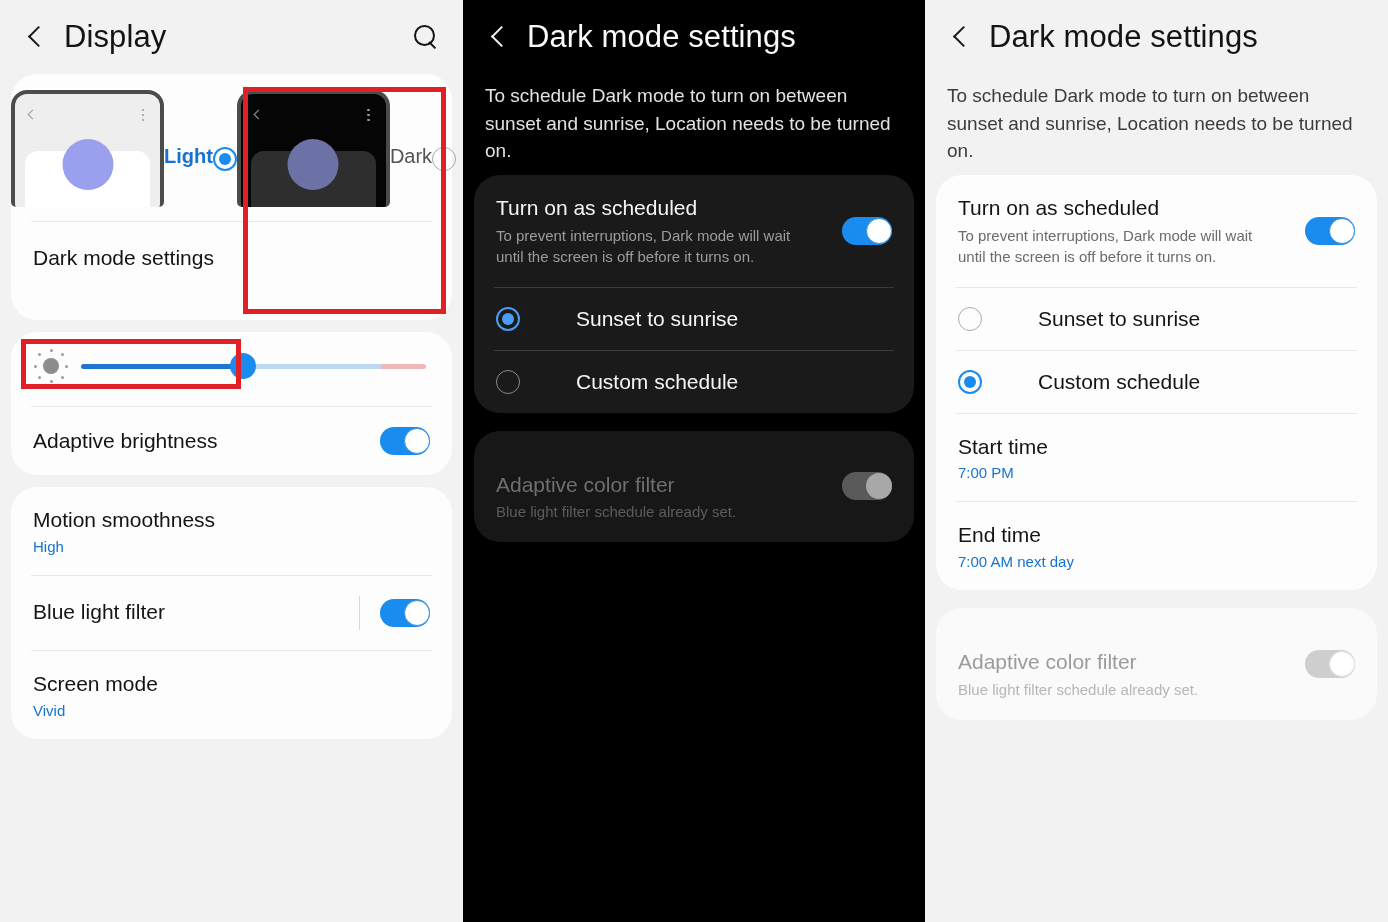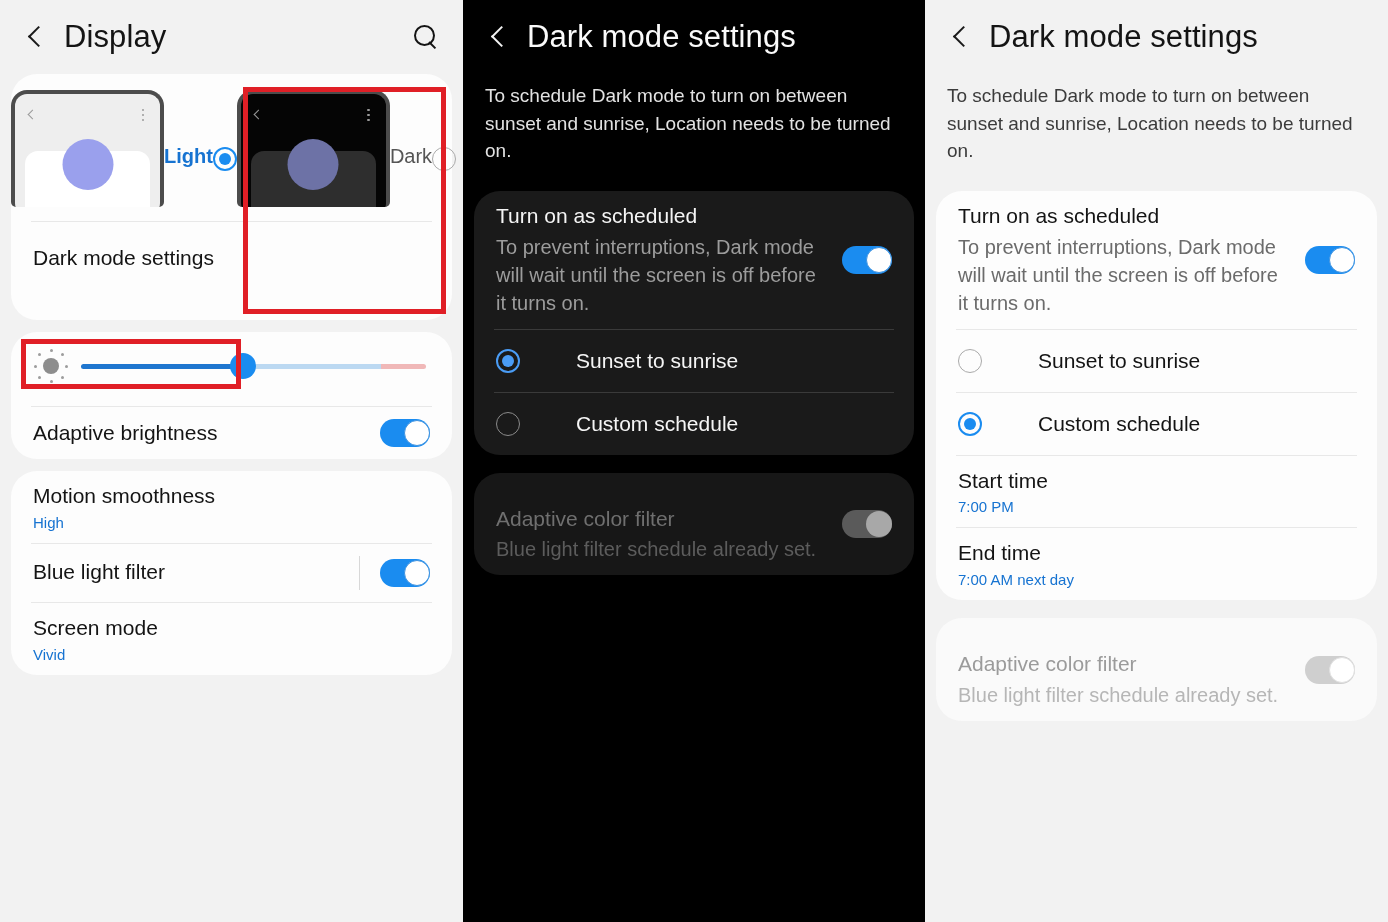--- a/index.html
+++ b/index.html
@@ -84,26 +84,26 @@
 
   .radio { width: 24px; height: 24px; border-radius: 50%; position: relative; margin-top: 20px; }
   .radio.off { border: 1.8px solid #aaaaaa; }
   .radio.on  { border: 2px solid #1a8cf0; }
   .radio.on::after {
     content: ""; position: absolute; left: 50%; top: 50%; transform: translate(-50%,-50%);
     width: 12px; height: 12px; border-radius: 50%; background: #1a8cf0;
   }
 
   
-  .row { padding: 12px 22px; display: flex; align-items: center; }
+  .row { padding: 20px 22px; display: flex; align-items: center; }
   .row .texts { flex: 1 1 auto; min-width: 0; }
   .row .rtitle { font-size: 21px; color: #141414; line-height: 1.28; }
   .panel-2 .row .rtitle { color: #f5f5f5; }
   .row .rsub { font-size: 15px; color: #1673d1; margin-top: 4px; }
-  .row .rdesc { font-size: 20px; color: #6b6b6b; margin-top: 3px; line-height: 1.4; }
+  .row .rdesc { font-size: 15px; color: #6b6b6b; margin-top: 3px; line-height: 1.4; }
   .panel-2 .row .rdesc { color: #9c9c9c; }
 
   .single-row { padding: 24px 22px; font-size: 21px; color: #141414; }
 
   
   .toggle { width: 50px; height: 28px; border-radius: 14px; position: relative; flex: 0 0 50px; cursor: pointer; }
   .toggle.on  { background: #1a8cf0; }
   .toggle.off { background: #5a5a5a; }
   .panel-3 .toggle.off { background: #cfcfcf; }
   .toggle .knob {
@@ -124,21 +124,21 @@
   .track { flex: 1 1 auto; height: 5px; border-radius: 3px; position: relative; margin-left: 12px; background: transparent; }
   .track .seg-fill  { position: absolute; left: 0; top: 0; height: 5px; width: 47%; background: #1f76cf; border-radius: 3px 0 0 3px; }
   .track .seg-rest  { position: absolute; left: 47%; top: 0; height: 5px; right: 13%; background: #bcd9f2; }
   .track .seg-warn  { position: absolute; right: 0; top: 0; height: 5px; width: 13%; background: #f0b8b8; border-radius: 0 3px 3px 0; }
   .track .thumb {
     position: absolute; left: 47%; top: 50%; transform: translate(-50%,-50%);
     width: 26px; height: 26px; border-radius: 50%; background: #1a8cf0; cursor: pointer;
   }
 
   
-  .desc { font-size: 19px; line-height: 1.45; padding: 8px 22px 26px 22px; color: #3c3c3c; }
+  .desc { font-size: 19px; line-height: 1.45; padding: 8px 22px 10px 22px; color: #3c3c3c; }
   .panel-2 .desc { color: #e2e2e2; }
 
   
   .rrow { display: flex; align-items: center; padding: 19px 22px; cursor: pointer; gap: 28px; }
   .rrow .rlabel { font-size: 21px; color: #141414; margin-left: 28px; }
   .panel-2 .rrow .rlabel { color: #f5f5f5; }
   .panel-2 .radio.off { border-color: #8a8a8a; }
   .panel-2 .radio.on { border-color: #4a9cf5; }
   .panel-2 .radio.on::after { background: #4a9cf5; }
   .rrow .radio { margin-top: 0; }

